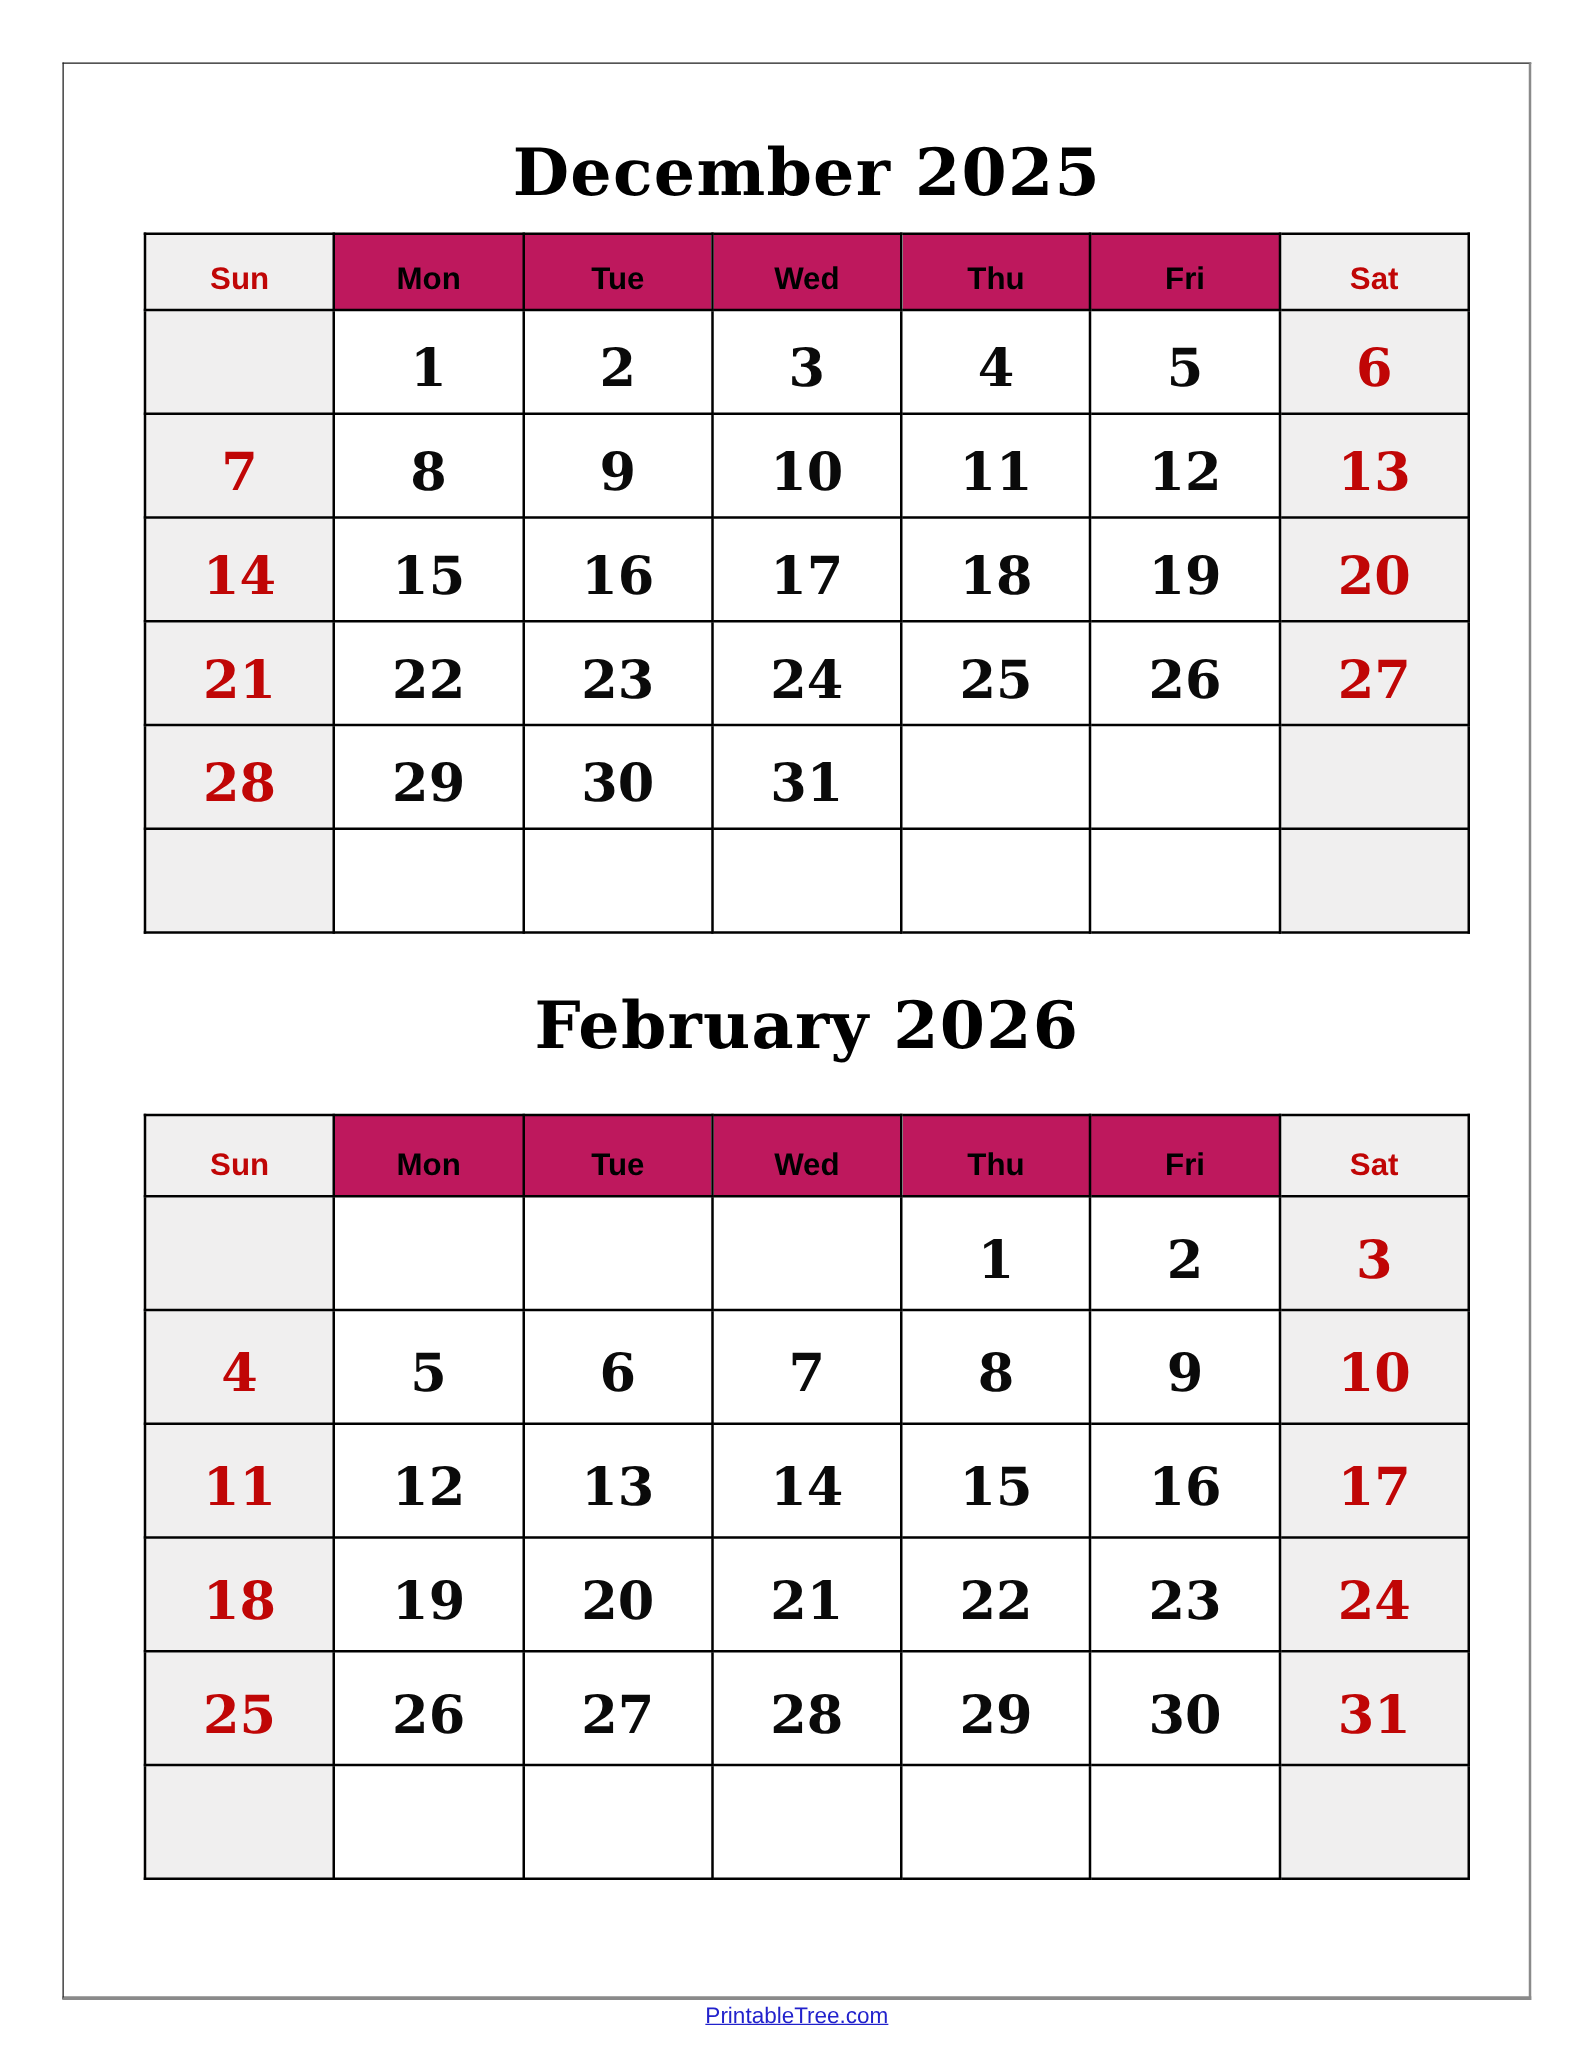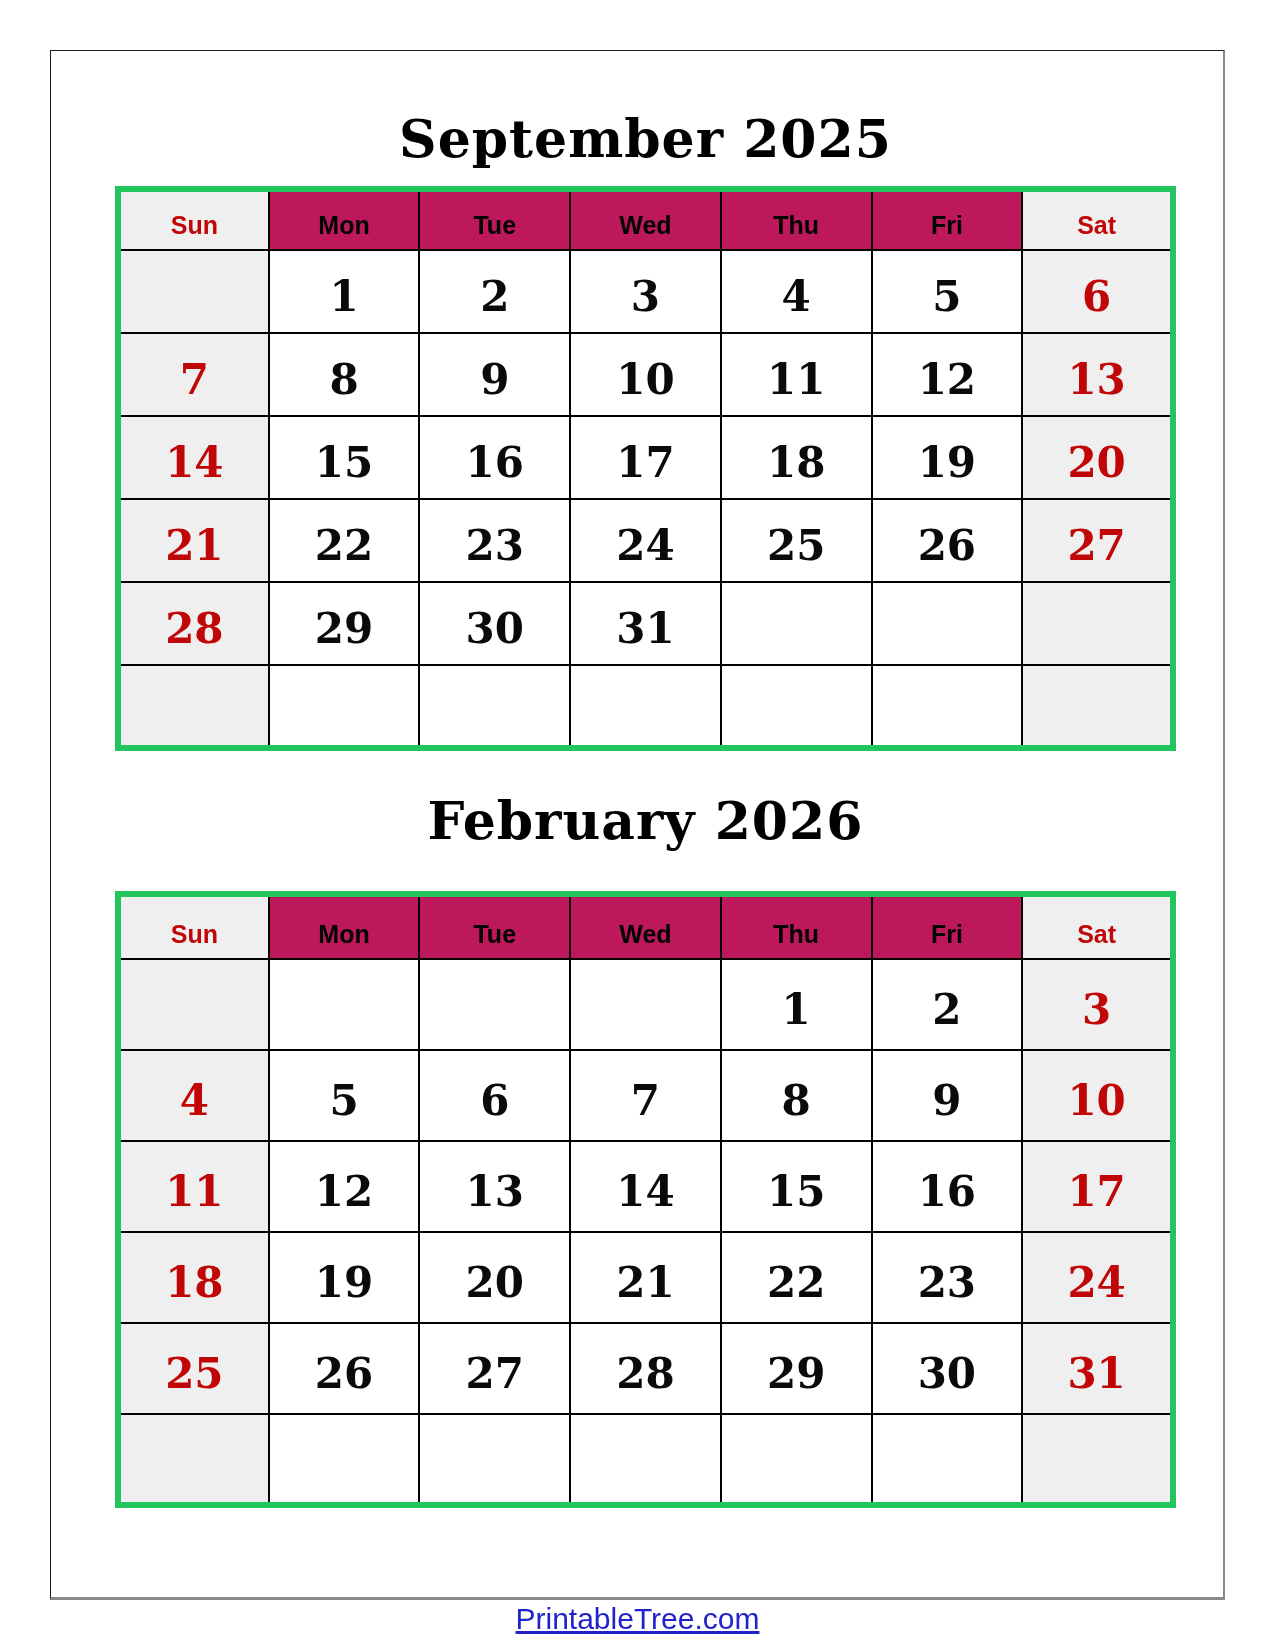--- a/index.html
+++ b/index.html
@@ -42,21 +42,21 @@
   }
   .cal-title.dec { top: 108px; }
   .cal-title.jan { top: 790px; }
 
   table.cal {
     position: absolute;
     left: 115px;
     width: 1061px;
     border-collapse: collapse;
     table-layout: fixed;
-    border: 6px solid #22c55e;
+    border: 2px solid #22c55e;
   }
   table.cal.dec { top: 186px; }
   table.cal.jan { top: 891px; }
 
   .cal th, .cal td {
     border: 2px solid #000000;
     text-align: center;
     vertical-align: bottom;
     box-sizing: border-box;
     overflow: hidden;
@@ -89,32 +89,32 @@
 
   .footer {
     position: absolute;
     left: 0;
     top: 1602px;
     width: 1275px;
     text-align: center;
   }
   .footer-link {
     font-family: "Liberation Sans", sans-serif;
-    font-size: 30px;
+    font-size: 18px;
     color: #2222CC;
     text-decoration: underline;
     cursor: pointer;
   }
 </style>
 </head>
 <body>
 
 <div class="page-frame"></div>
 
-<h1 class="cal-title dec">September 2025</h1>
+<h1 class="cal-title dec">December 2025</h1>
 
 <table class="cal dec">
     <thead>
       <tr>
         <th class="weekend">Sun</th>
         <th>Mon</th>
         <th>Tue</th>
         <th>Wed</th>
         <th>Thu</th>
         <th>Fri</th>

